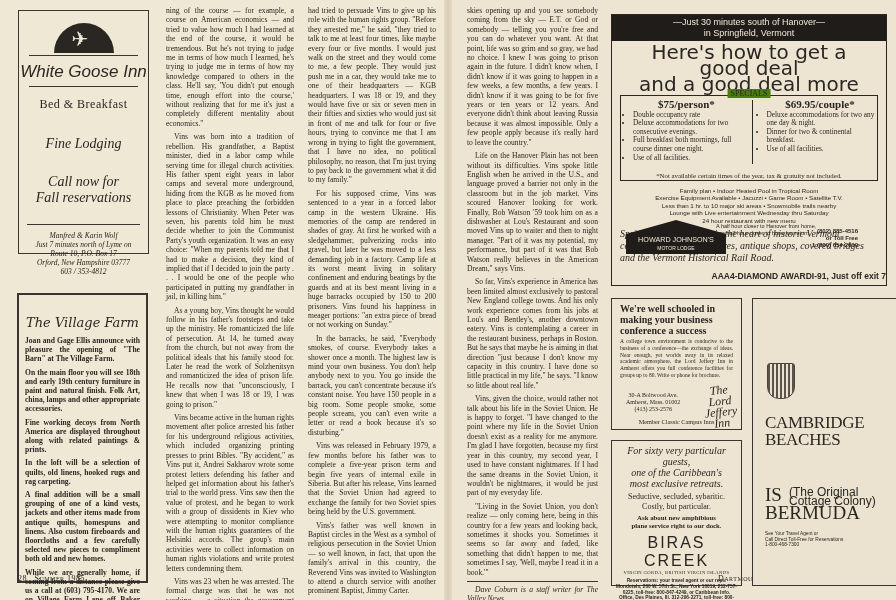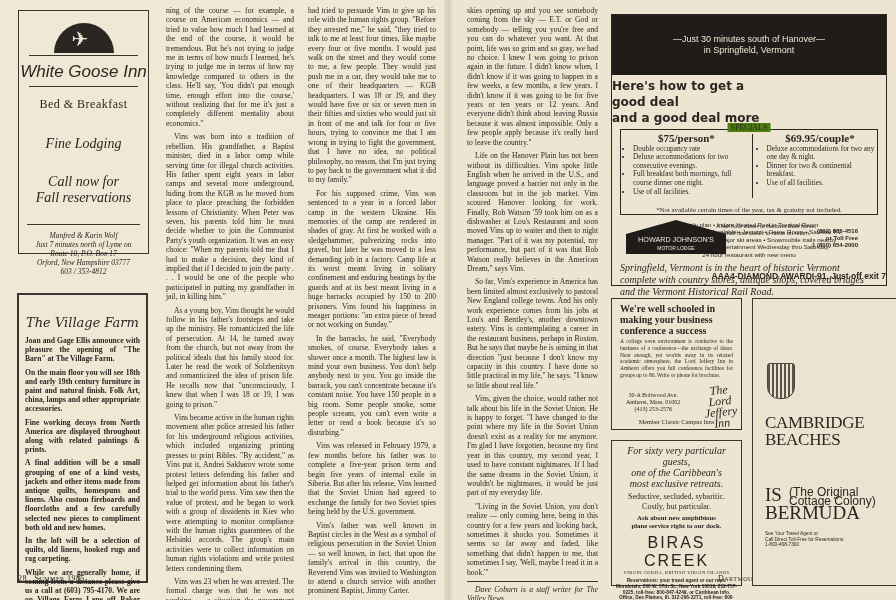--- a/index.html
+++ b/index.html
@@ -23,22 +23,22 @@
   .vf p{font-size:7.6px;line-height:9.2px;margin:0 0 4px;text-align:justify;font-weight:bold;}
   .col{position:absolute;font-size:7.6px;line-height:9.4px;text-align:justify;}
   .col p{margin:4px;text-indent:8px;}
   .col p.noind{text-indent:0;}
   .c1{left:162px;top:2px;width:136px;}
   .c2{left:304px;top:2px;width:136px;}
   .c3{left:463px;top:2px;width:139px;}
   .byline{font-style:italic;font-size:7.6px;line-height:9.4px;border-top:1px solid #3a3530;margin-top:6px;padding-top:3px;text-indent:0;}
   .folio{position:absolute;top:574px;font-size:8px;letter-spacing:.5px;font-variant:small-caps;}
   .hj{left:611px;top:14px;width:276px;height:272px;border:1px solid #2a2622;}
-  .hj .top{background:#1f1c1a;color:#efe8d5;text-align:center;font-family:"Liberation Sans",sans-serif;font-size:9px;line-height:11px;padding:19px 0;}
-  .hj .head{font-family:"DejaVu Sans",sans-serif;font-weight:700;font-size:12px;line-height:16px;margin:3px 0;}
+  .hj .top{background:#1f1c1a;color:#efe8d5;text-align:center;font-family:"Liberation Sans",sans-serif;font-size:9px;line-height:11px;padding:2px 0;}
+  .hj .head{text-align:center;font-family:"DejaVu Sans",sans-serif;font-weight:400;font-size:20px;line-height:16px;margin:3px 0;}
   .hj .specials{margin:2px 8px;border:1px solid #2a2622;position:relative;height:84px;}
   .hj .specials .lbl{position:absolute;top:-7px;left:50%;transform:translateX(-50%);background:#4d7c0f;padding:0 3px;font-size:8px;}
   .hj .half{position:absolute;top:4px;width:48%;font-size:7.3px;line-height:8.6px;}
   .hj .half.l{left:4px;}
   .hj .half.r{left:51%;border-left:1px solid #2a2622;padding-left:6px;top:4px;height:64px;}
   .hj .price{font-size:11px;font-weight:bold;text-align:center;margin-bottom:2px;}
   .hj ul{margin:0;padding:0 0 0 8px;}
   .hj .note{position:absolute;bottom:1px;left:0;right:0;text-align:center;font-size:6.8px;}
   .hj .amen{text-align:center;font-family:"Liberation Sans",sans-serif;font-size:6.2px;line-height:7.4px;margin-top:6px;}
   .hj .spring{font-style:italic;font-size:10px;line-height:12px;margin:4px 8px 2px;}
@@ -96,22 +96,22 @@
     <div>Orford, New Hampshire 03777</div>
     <div>603 / 353-4812</div>
   </div>
 </div>
 
 <div class="ad-box vf">
   <div class="title">The Village Farm</div>
   <p>Joan and Gage Ellis announce with pleasure the opening of "The Barn" at The Village Farm.</p>
   <p>On the main floor you will see 18th and early 19th century furniture in paint and natural finish. Folk Art, china, lamps and other appropriate accessories.</p>
   <p>Fine working decoys from North America are displayed throughout along with related paintings &amp; prints.</p>
+  <p>In the loft will be a selection of quilts, old linens, hooked rugs and rag carpeting.</p>
   <p>A final addition will be a small grouping of one of a kind vests, jackets and other items made from antique quilts, homespuns and linens. Also custom fireboards and floorcloths and a few carefully selected new pieces to compliment both old and new homes.</p>
-  <p>In the loft will be a selection of quilts, old linens, hooked rugs and rag carpeting.</p>
   <p>While we are generally home, if coming from a distance please give us a call at (603) 795-4170. We are on Village Farm Lane off Baker Hill Road in Lyme Center, New Hampshire.</p>
 </div>
 
 <div class="col c1">
   <p class="noind">ning of the course — for example, a course on American economics — and tried to value how much I had learned at the end of the course, it would be tremendous. But he's not trying to judge me in terms of how much I learned, he's trying to judge me in terms of how my knowledge compared to others in the class. He'll say, 'You didn't put enough time, enough effort into the course,' without realizing that for me it's just a completely different mentality about economics."</p>
   <p>Vins was born into a tradition of rebellion. His grandfather, a Baptist minister, died in a labor camp while serving time for illegal church activities. His father spent eight years in labor camps and several more underground, hiding from the KGB as he moved from place to place preaching the forbidden lessons of Christianity. When Peter was seven, his parents told him he must decide whether to join the Communist Party's youth organization. It was an easy choice: "When my parents told me that I had to make a decision, they kind of implied that if I decided to join the party . . . I would be one of the people who participated in putting my grandfather in jail, in killing him."</p>
   <p>As a young boy, Vins thought he would follow in his father's footsteps and take up the ministry. He romanticized the life of persecution. At 14, he turned away from the church, but not away from the political ideals that his family stood for. Later he read the work of Solzhenitsyn and romanticized the idea of prison life. He recalls now that "unconsciously, I knew that when I was 18 or 19, I was going to prison."</p>
   <p>Vins became active in the human rights movement after police arrested his father for his underground religious activities, which included organizing printing presses to print Bibles. "By accident," as Vins put it, Andrei Sakharov wrote some protest letters defending his father and helped get information about his father's trial to the world press. Vins saw then the value of protest, and he began to work with a group of dissidents in Kiev who were attempting to monitor compliance with the human rights guarantees of the Helsinki accords. The group's main activities were to collect information on human rights violations and write protest letters condemning them.</p>
   <p>Vins was 23 when he was arrested. The formal charge was that he was not working — a situation the government had assured by having him fired. But long before the actual arrest, officials</p>
 </div>

